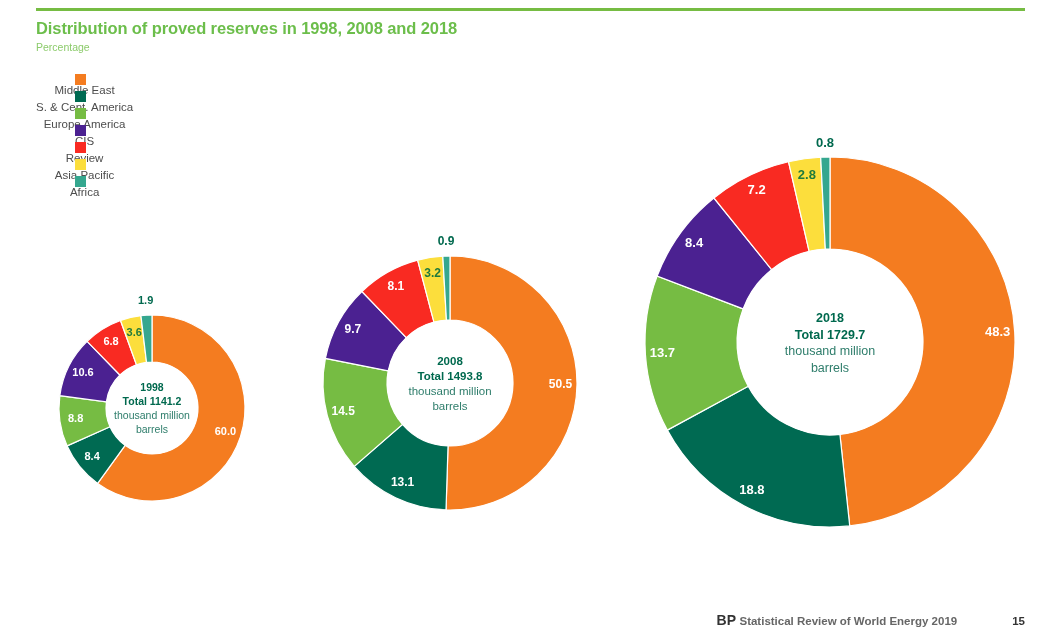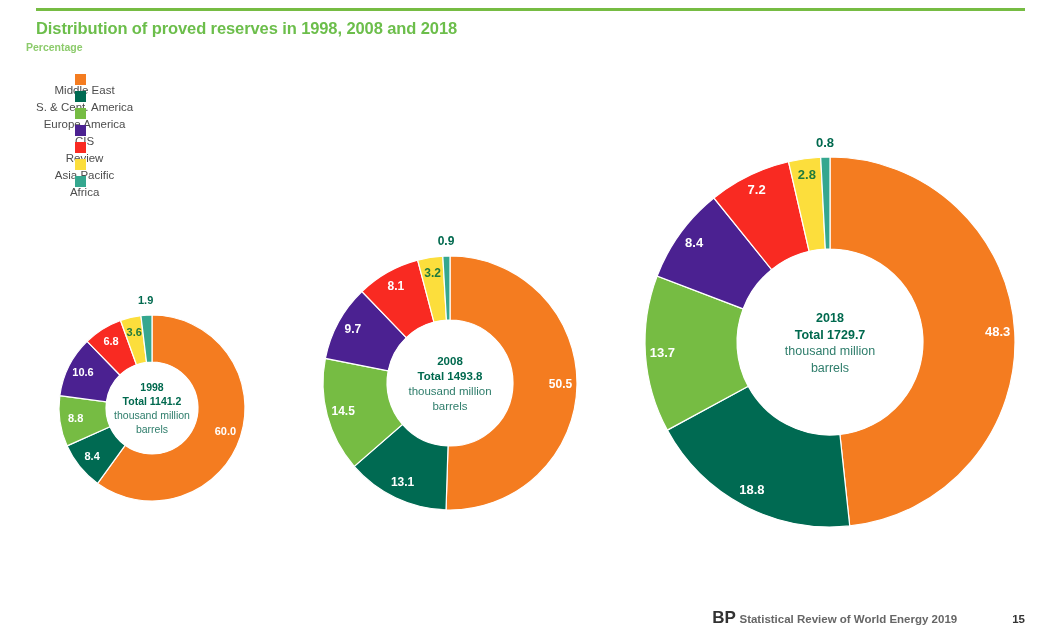--- a/index.html
+++ b/index.html
@@ -12,22 +12,22 @@
   .top-rule{
     position:absolute;left:36px;top:8px;width:989px;height:3px;
     background:#76BC43;
   }
   .title{
     position:absolute;left:36px;top:19px;
     font-size:16.5px;font-weight:bold;color:#6CBE4B;letter-spacing:-0.1px;
     white-space:nowrap;
   }
   .subtitle{
-    position:absolute;left:26px;top:41px;
-    font-size:10.5px;font-weight:bold;color:#8CCB6B;
+    position:absolute;left:36px;top:41px;
+    font-size:10.5px;font-weight:normal;color:#8CCB6B;
     white-space:nowrap;
   }
   .legend{
     position:absolute;left:36px;top:74px;
   }
   .legend-row{
     display:flex;align-items:center;height:17px;flex-direction:column;
   }
   .legend-swatch{
     width:11px;height:11px;flex:0 0 11px;margin-right:9px;
@@ -48,21 +48,21 @@
     font-weight:bold;fill:#00694E;text-anchor:middle;
   }
   .center-total{
     font-family:"Liberation Sans","DejaVu Sans",sans-serif;
     font-weight:bold;fill:#00694E;text-anchor:middle;
   }
   .center-unit{
     font-family:"Liberation Sans","DejaVu Sans",sans-serif;
     font-weight:normal;fill:#2E7D6B;text-anchor:middle;
   }
-  .footer-bp{font-size:17px;font-weight:bold;color:#333333;margin-right:3.5px;margin-left:44px;}
+  .footer-bp{font-size:14px;font-weight:bold;color:#333333;margin-right:3.5px;margin-left:44px;}
   .footer-text{font-size:11.5px;color:#666666;font-weight:bold;}
   .page-no{
     position:absolute;right:25px;bottom:18px;
     font-size:11.5px;font-weight:bold;color:#333333;
   }
   .footer-block{
     position:absolute;right:25px;bottom:14px;width:420px;
     display:flex;justify-content:flex-end;align-items:baseline;
   }
   .footer-spacer{width:55px;}

